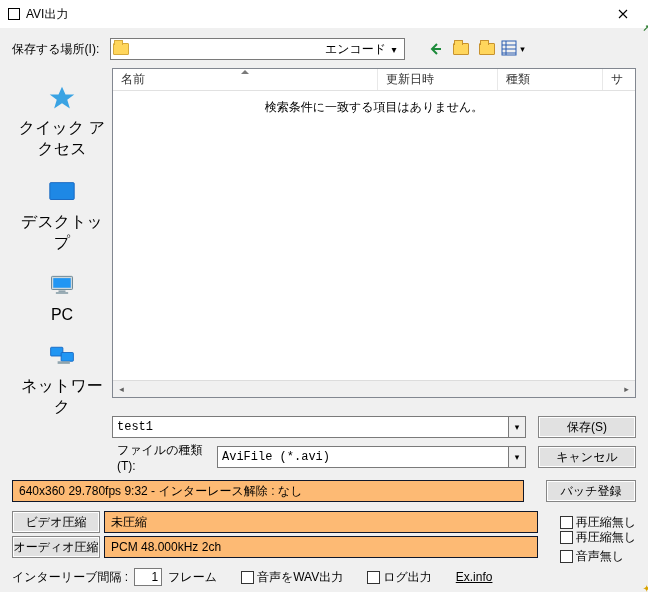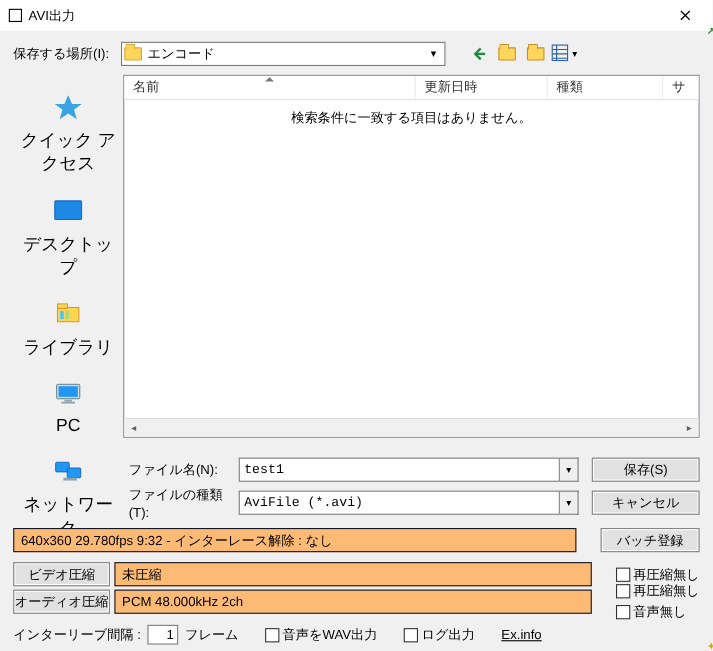--- a/index.html
+++ b/index.html
@@ -32,20 +32,21 @@
     padding:10px 12px 4px 12px;
     position:relative;
   }
   .row { display:flex; align-items:center; }
   .lbl { font-size:12px; }
   .location-combo {
     display:inline-flex; align-items:center;
     width:295px; height:22px; background:#fff;
     border:1px solid #7a7a7a;
     padding:0 2px;
+    text-align:right;
   }
   .folder-glyph {
     width:16px; height:12px;
     background:#ffd65c; border:1px solid #d6a93b;
     border-radius:1px; margin-right:5px;
     position:relative;
   }
   .folder-glyph::before{
     content:""; position:absolute; top:-4px; left:0;
     width:7px; height:4px; background:#ffd65c;
@@ -248,31 +249,20 @@
         <span class="place-label">クイック アクセス</span>
       </div>
       <div class="place">
         <div class="ico">
           <svg viewBox="0 0 32 32" width="30" height="30">
               <rect x="3" y="6" width="26" height="18" rx="1" fill="#1e88e5"></rect>
               <rect x="3" y="6" width="26" height="18" rx="1" fill="none" stroke="#1565c0"></rect>
             </svg>
         </div>
         <span class="place-label">デスクトップ</span>
-      </div>
-      <div class="place">
-        <div class="ico">
-          <svg viewBox="0 0 32 32" width="30" height="26">
-            <rect x="4" y="8" width="24" height="16" fill="#ffd54f" stroke="#c7922e"></rect>
-            <rect x="4" y="4" width="11" height="5" fill="#ffd54f" stroke="#c7922e"></rect>
-            <rect x="7" y="12" width="4" height="9" fill="#4fc3f7"></rect>
-            <rect x="13" y="12" width="4" height="9" fill="#aed581"></rect>
-          </svg>
-        </div>
-        <span class="place-label">ライブラリ</span>
       </div>
       <div class="place">
         <div class="ico">
           <svg viewBox="0 0 32 32" width="30" height="28">
             <rect x="4" y="5" width="24" height="15" rx="1" fill="#cfd8dc" stroke="#607d8b"></rect>
             <rect x="6" y="7" width="20" height="11" fill="#2196f3"></rect>
             <rect x="12" y="21" width="8" height="2" fill="#90a4ae"></rect>
             <rect x="9" y="23" width="14" height="2" fill="#90a4ae"></rect>
           </svg>
         </div>
@@ -311,21 +301,20 @@
       <div class="lv-scroll">
         <div class="arrow">◂</div>
         <div class="track"></div>
         <div class="arrow">▸</div>
       </div>
     </div>
   </div>
 
   <div class="form">
     <div class="form-row" style="padding-left:100px">
-      <span class="form-label">ファイル名(N):</span>
       <div class="combo-with-arrow" style="flex:1">
         <div class="text-input">
           <input type="text" value="test1" style="">
         </div>
         <div class="combo-arrow2">▾</div>
       </div>
       <div class="btn side">
           <span>保存(S)</span>
         </div>
     </div>

